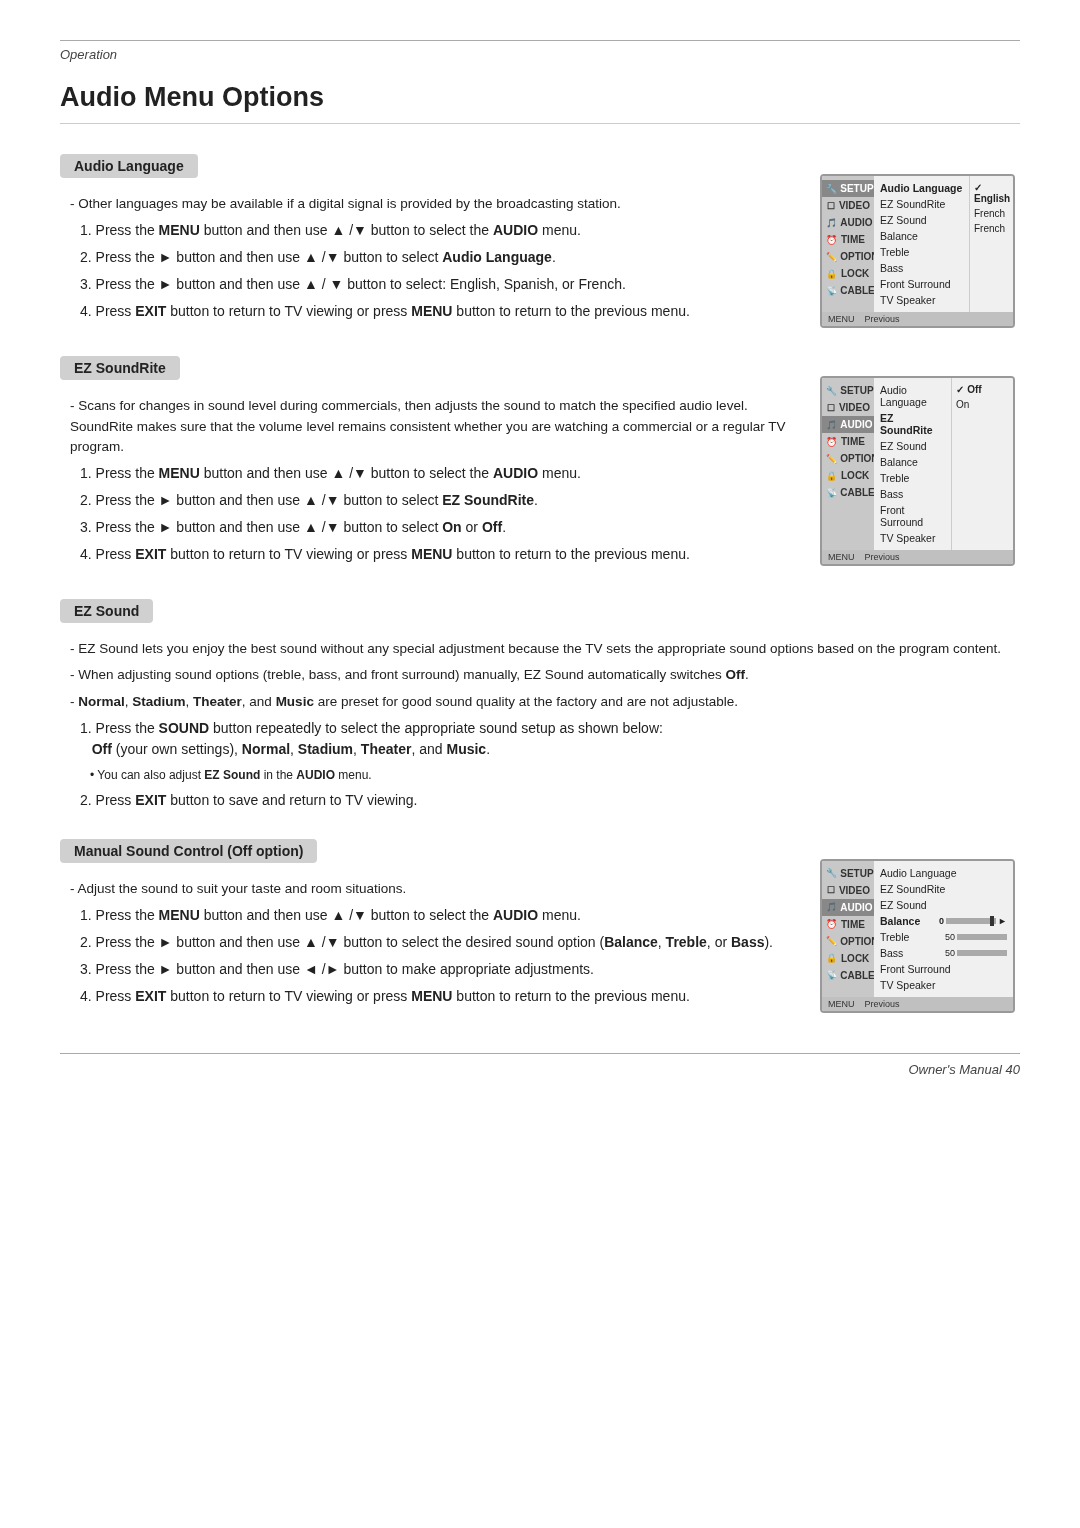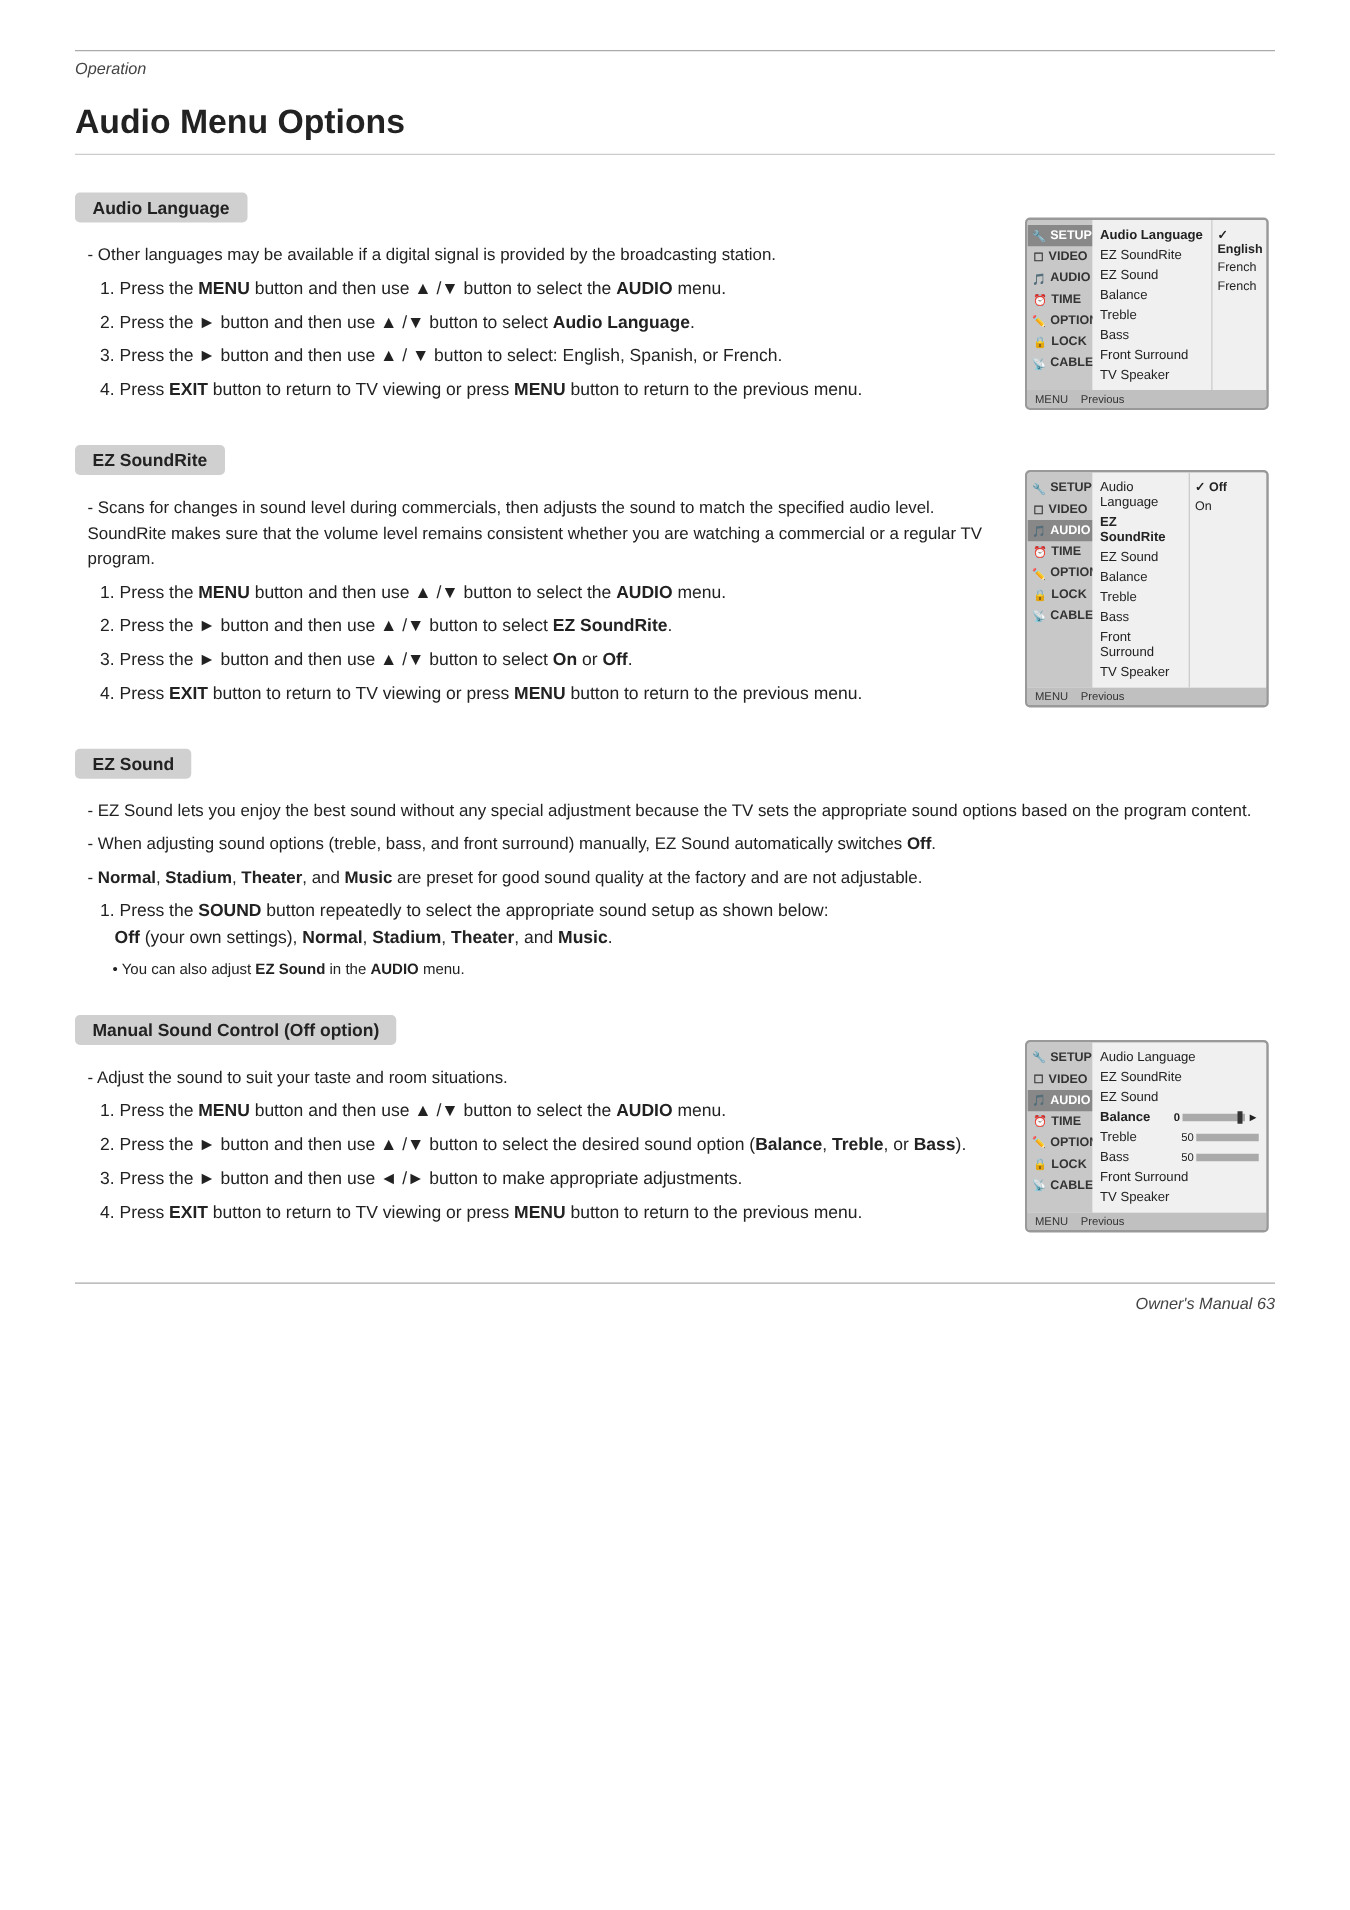--- a/index.html
+++ b/index.html
@@ -372,20 +372,23 @@
     <p class="bullet-dash">
       <b>Normal</b>, <b>Stadium</b>, <b>Theater</b>, and <b>Music</b> are preset for good sound quality at the factory and are not adjustable.
     </p>
 
     <p class="numbered-item">
       1. Press the <b>SOUND</b> button repeatedly to select the appropriate sound setup as shown below:<br>
       &nbsp;&nbsp;&nbsp;<b>Off</b> (your own settings), <b>Normal</b>, <b>Stadium</b>, <b>Theater</b>, and <b>Music</b>.
     </p>
     <p class="sub-bullet">
       You can also adjust <b>EZ Sound</b> in the <b>AUDIO</b> menu.
+    </p>
+    <p class="numbered-item">
+      2. Press <b>EXIT</b> button to save and return to TV viewing.
     </p>
   </div>
 
   <div class="section-with-diagram">
     <div class="section-content">
       <div class="section-heading">Manual Sound Control (<b>Off</b> option)</div>
 
       <p class="bullet-dash">
         Adjust the sound to suit your taste and room situations.
       </p>
@@ -469,16 +472,16 @@
         </div>
         <div class="tv-menu-footer">
           <span>MENU</span>
           <span>Previous</span>
         </div>
       </div>
     </div>
   </div>
 
   <div class="footer-line">
-    <span>Owner's Manual   63</span>
+    <span>Owner's Manual   40</span>
   </div>
 
 </div>
 
 </body></html>

